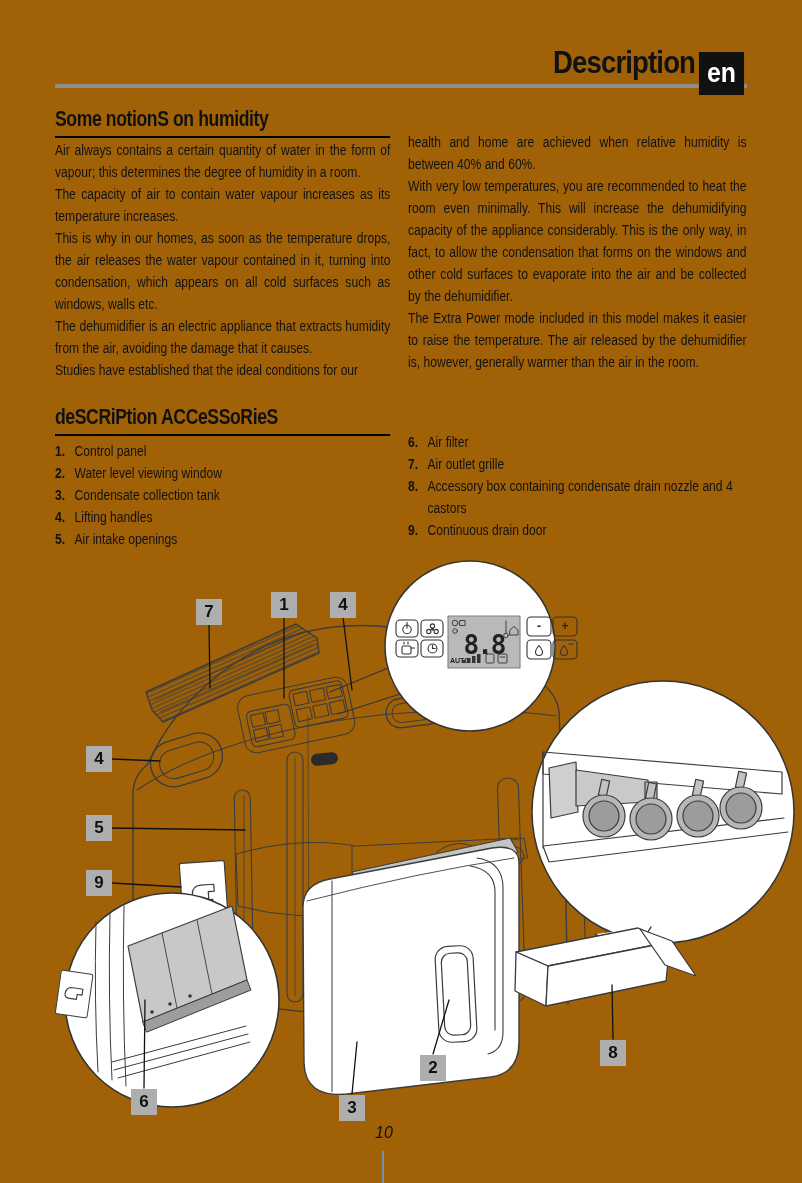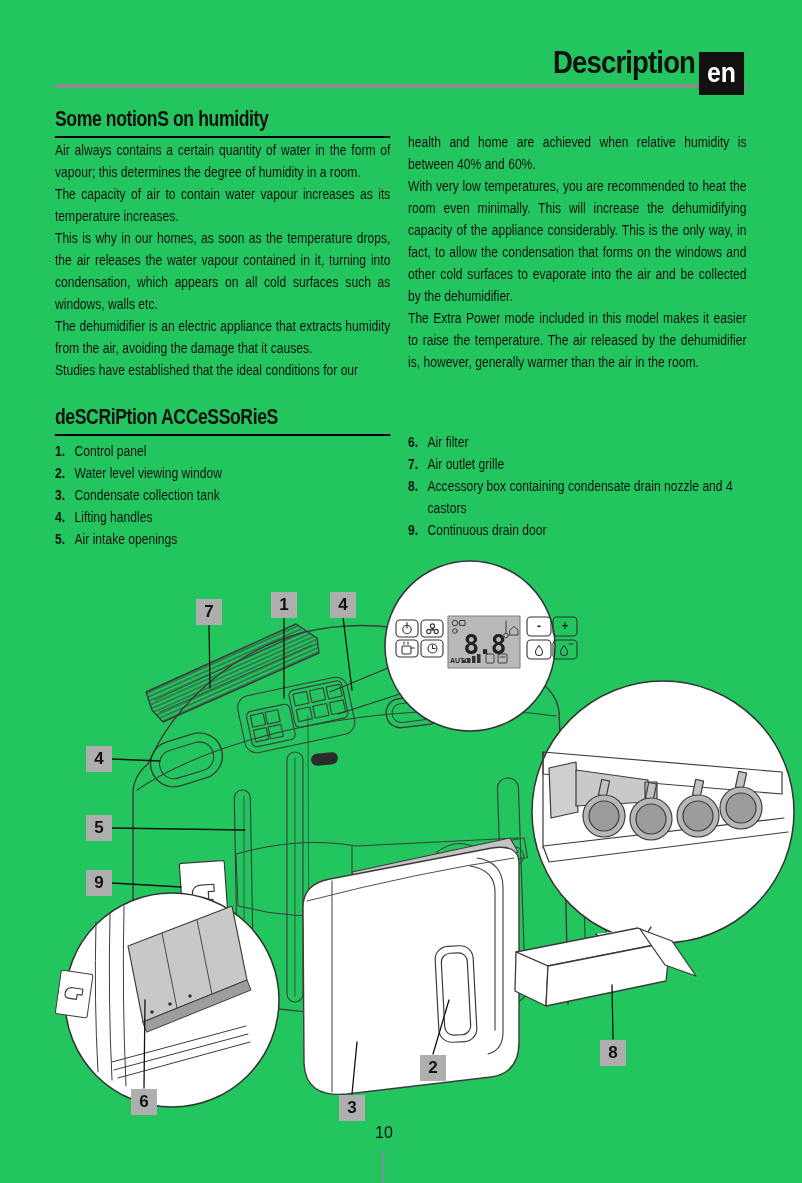--- a/index.html
+++ b/index.html
@@ -1,16 +1,16 @@
 <!DOCTYPE html>
 <html><head>
 <meta charset="utf-8">
 <style>
   html,body{margin:0;padding:0;background:#ffffff;}
-  .page{position:relative;width:802px;height:1183px;background:#22c55e;overflow:hidden;
+  .page{position:relative;width:802px;height:1183px;background:#a16207;overflow:hidden;
         font-family:"Liberation Sans",sans-serif;color:#111;}
   .rule{position:absolute;left:55px;top:84px;width:692px;height:4px;background:#8d8d8d;}
   .title{position:absolute;top:44px;right:107px;font-size:32px;font-weight:bold;
          letter-spacing:-1px;transform:scaleX(.86);transform-origin:100% 0;}
   .lang-badge{position:absolute;left:697px;top:52px;width:49px;height:43px;background:#111;
         color:#fff;font-size:27px;font-weight:bold;display:flex;align-items:center;
         justify-content:center;transform:scaleX(.92);}
   .h-sec{position:absolute;font-weight:bold;font-size:22px;letter-spacing:-.5px;
         transform:scaleX(.8);transform-origin:0 0;border-bottom:2px solid #000;
         padding-bottom:4px;white-space:nowrap;}
@@ -25,21 +25,21 @@
        transform:scaleX(.78);transform-origin:0 0;}
   .plist-left{left:55px;top:440px;width:436px;}
   .plist-right{left:408px;top:431px;width:452px;}
   .li{display:flex;margin:0 0 0.5px 0;}
   .li .num{font-weight:bold;min-width:15px;margin-right:10px;}
   .li .lbl{font-weight:500;}
   .diagram{position:absolute;left:0;top:555px;}
   .dlabel{position:absolute;width:26px;height:26px;background:#aeaeae;color:#101010;
         font-size:17px;font-weight:bold;text-align:center;line-height:26px;z-index:5;}
   .footer-num{position:absolute;left:360px;top:1124px;width:48px;text-align:center;
-        font-size:16px;}
+        font-size:16px;font-style:italic;}
   .footer-line{position:absolute;left:382px;top:1151px;width:2px;height:32px;background:#7a8fa6;}
   svg text{font-family:"Liberation Sans",sans-serif;}
   svg .seg{font-family:"DejaVu Sans Mono",monospace;}
 </style>
 </head>
 <body>
 
 <div class="page">
 
   <div class="rule"></div>

